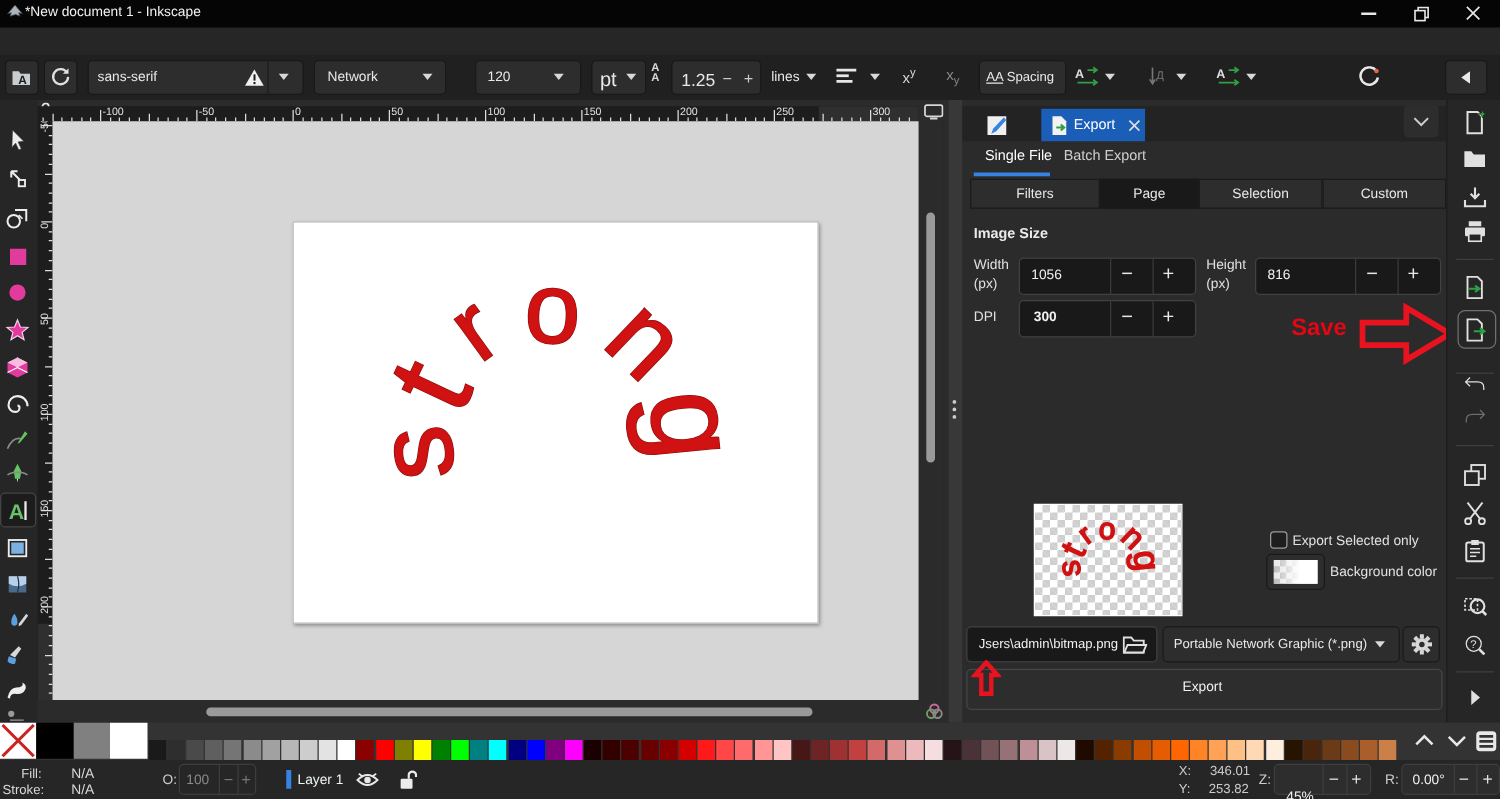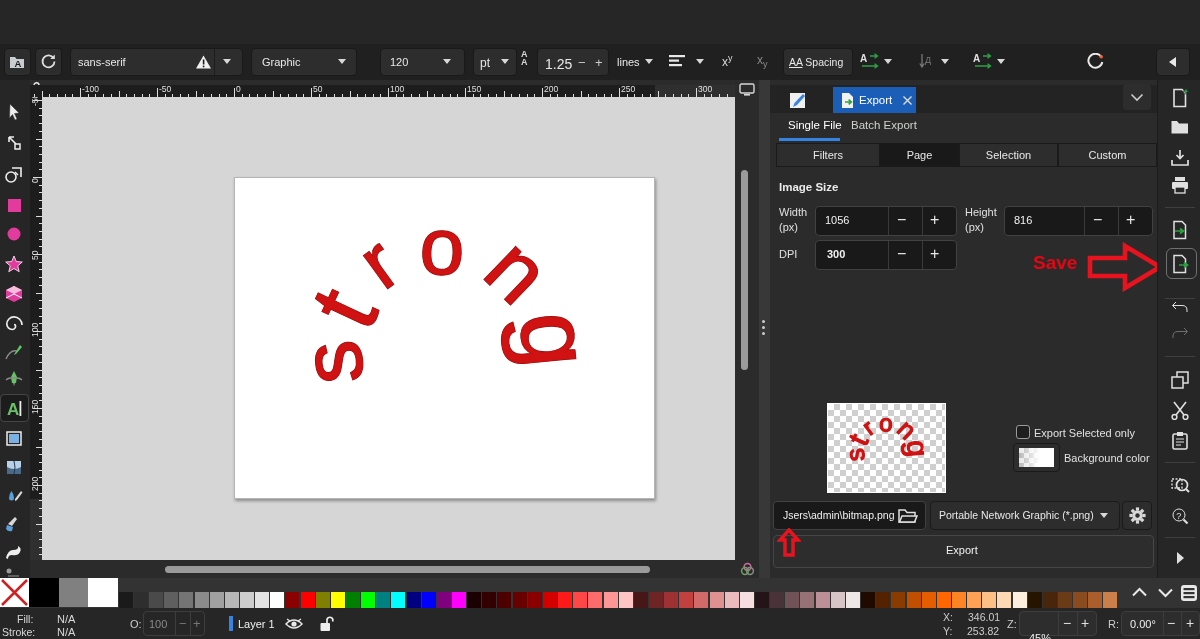--- a/index.html
+++ b/index.html
@@ -41,20 +41,34 @@
 #toolbar span { white-space:nowrap; }
 .checker { background-image:
   linear-gradient(45deg,#cfcfcf 25%,transparent 25%,transparent 75%,#cfcfcf 75%),
   linear-gradient(45deg,#cfcfcf 25%,transparent 25%,transparent 75%,#cfcfcf 75%);
   background-size:12px 12px; background-position:0 0,6px 6px; background-color:#ffffff; }
 </style>
 </head>
 <body>
 <div id="app">
 
+  <div id="titlebar">
+    <svg class="abs" style="left:5px;top:3px" width="14" height="15" viewBox="0 0 14 15">
+      <path d="M7 1 L13 8 L10 7.2 L11 10 L7.5 8.6 L3 10 L4 7.2 L1 8 Z" fill="#aab2bb" stroke="#3a3a3a" stroke-width="0.6"></path>
+    </svg>
+    <span class="abs" style="left:20px;top:4px;font-size:11px;color:#f2f2f2">*New document 1 - Inkscape</span>
+    <div class="abs" style="left:1089px;top:10px;width:12px;height:1.5px;background:#e8e8e8"></div>
+    <svg class="abs" style="left:1131px;top:5px" width="13" height="13" viewBox="0 0 13 13">
+      <rect x="3.5" y="1" width="8" height="8" fill="none" stroke="#e8e8e8" stroke-width="1.3"></rect>
+      <rect x="1" y="3.5" width="8" height="8" fill="#050505" stroke="#e8e8e8" stroke-width="1.3"></rect>
+    </svg>
+    <svg class="abs" style="left:1172px;top:4px" width="13" height="13" viewBox="0 0 13 13">
+      <path d="M1.5 1.5 L11.5 11.5 M11.5 1.5 L1.5 11.5" stroke="#e8e8e8" stroke-width="1.4"></path>
+    </svg>
+  </div>
 
 
   <div id="toolbar">
 
     <div class="tbtn" style="left:4px;width:27px"></div>
     <svg class="abs" style="left:9px;top:10px" width="17" height="16" viewBox="0 0 17 16">
       <path d="M1 3 L6 3 L7.5 5 L15 5 L15 14 L1 14 Z" fill="#c9cdd2"></path>
       <text x="5.5" y="13" font-size="9.5" font-weight="bold" fill="#1a1a1a" font-family="Liberation Sans">A</text>
     </svg>
 
@@ -68,29 +82,29 @@
     <span class="abs" style="left:78px;top:12px;font-size:11px;color:#e8e8e8">sans-serif</span>
     <svg class="abs" style="left:195px;top:10px" width="17" height="16" viewBox="0 0 17 16">
       <path d="M8.5 1.5 L16 14.5 L1 14.5 Z" fill="#f0f0f0"></path>
       <rect x="7.8" y="5.5" width="1.6" height="5" fill="#1a1a1a"></rect>
       <rect x="7.8" y="11.6" width="1.6" height="1.7" fill="#1a1a1a"></rect>
     </svg>
     <div class="abs" style="left:214px;top:5px;width:1px;height:26px;background:#1d1d1d"></div>
     <span class="abs caret" style="left:223px;top:15px"></span>
 
     <div class="tbtn" style="left:251px;width:106px"></div>
-    <span class="abs" style="left:262px;top:12px;font-size:11px;color:#e8e8e8">Graphic</span>
+    <span class="abs" style="left:262px;top:12px;font-size:11px;color:#e8e8e8">Network</span>
     <span class="abs caret" style="left:338px;top:15px"></span>
 
     <div class="tbtn" style="left:380px;width:85px"></div>
     <span class="abs" style="left:390px;top:12px;font-size:11px;color:#e8e8e8">120</span>
     <span class="abs caret" style="left:443px;top:15px"></span>
 
     <div class="tbtn" style="left:473px;width:44px"></div>
-    <span class="abs" style="left:480px;top:12px;font-size:12px;color:#e8e8e8">pt</span>
+    <span class="abs" style="left:480px;top:12px;font-size:16px;color:#e8e8e8">pt</span>
     <span class="abs caret" style="left:501px;top:15px"></span>
 
     <span class="abs" style="left:521px;top:6px;font-size:9px;font-weight:bold;color:#d8d8d8;line-height:8px">A<br>A</span>
 
     <div class="tbtn" style="left:537px;width:72px"></div>
     <span class="abs" style="left:545px;top:12px;font-size:14px;color:#e8e8e8">1.25</span>
     <span class="abs" style="left:578px;top:11px;font-size:13px;color:#cccccc">−</span>
     <span class="abs" style="left:595px;top:11px;font-size:13px;color:#cccccc">+</span>
 
     <div class="tbtn flat" style="left:612px;width:46px"></div>

